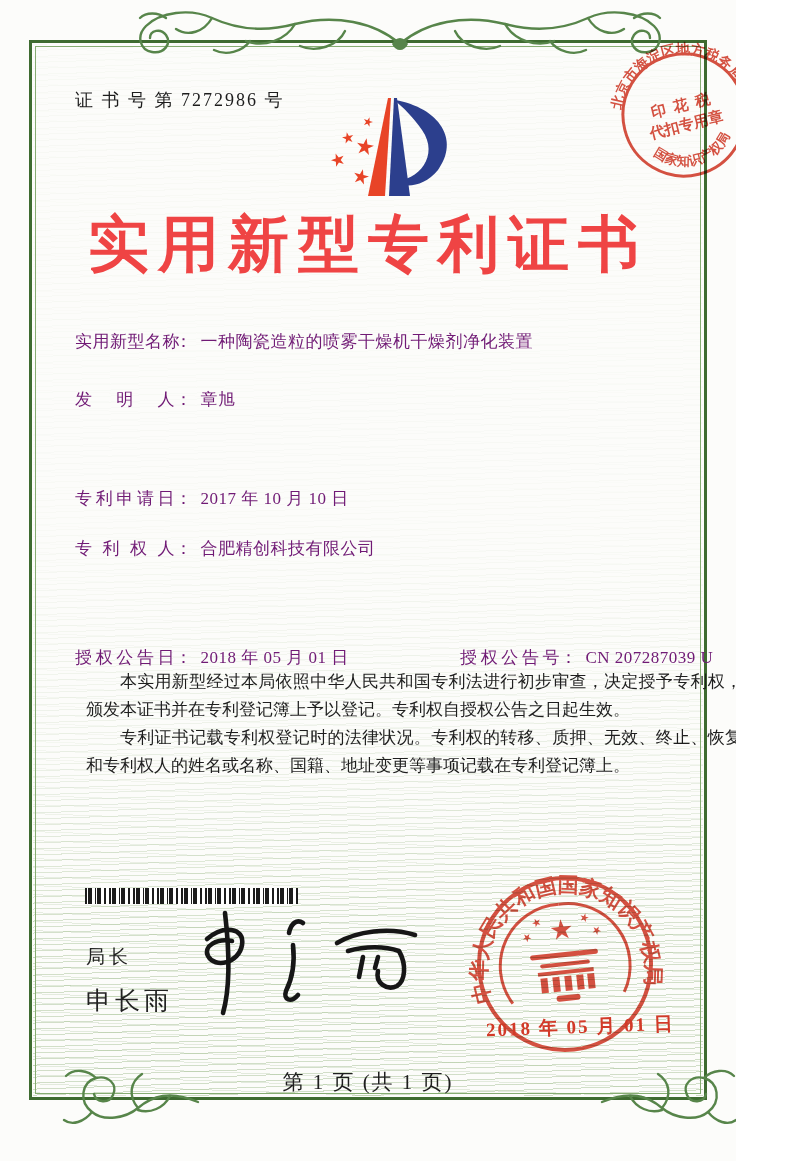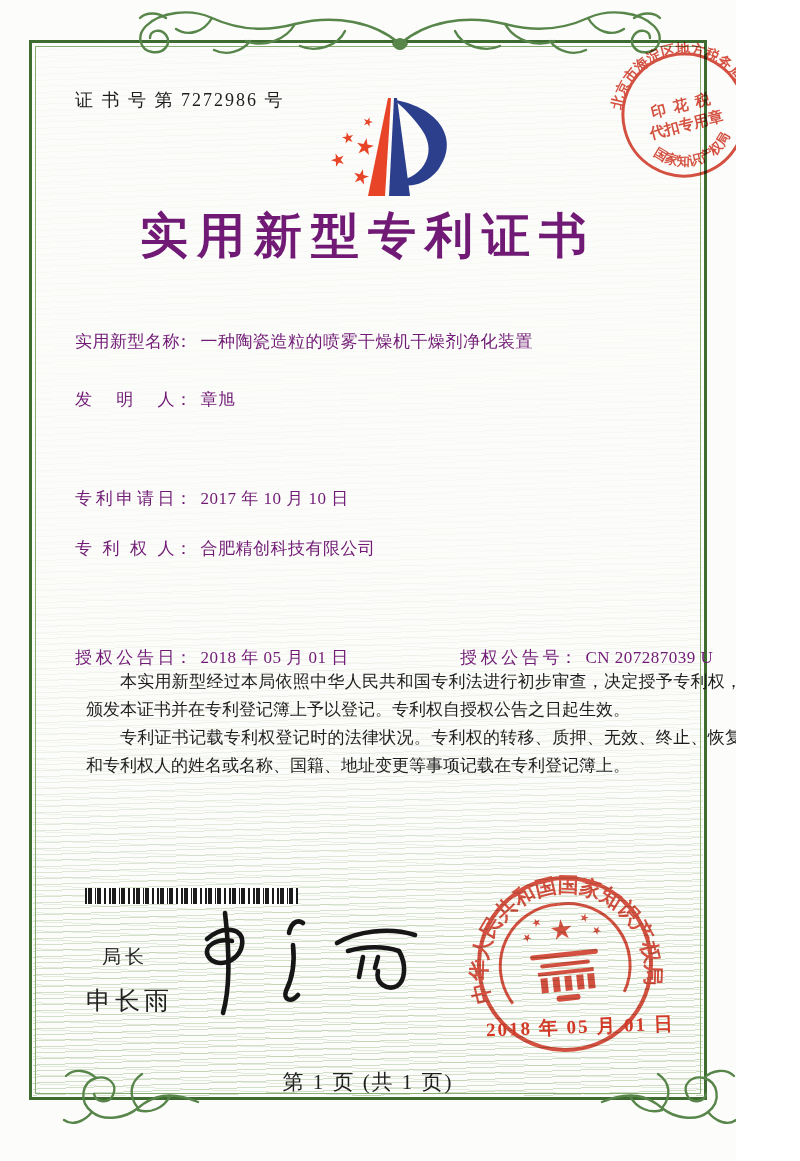--- a/index.html
+++ b/index.html
@@ -24,38 +24,38 @@
     position:absolute; left:33px; top:44px; right:33px; bottom:65px;
     background:
       repeating-linear-gradient(178deg, rgba(137,173,115,.38) 0 1px, transparent 1px 6px),
       repeating-linear-gradient(182deg, rgba(137,173,115,.22) 0 1px, transparent 1px 9px);
     -webkit-mask-image:linear-gradient(to bottom, rgba(0,0,0,.10) 0%, rgba(0,0,0,.08) 45%, rgba(0,0,0,.35) 68%, rgba(0,0,0,.95) 85%, rgba(0,0,0,1) 100%);
     mask-image:linear-gradient(to bottom, rgba(0,0,0,.10) 0%, rgba(0,0,0,.08) 45%, rgba(0,0,0,.35) 68%, rgba(0,0,0,.95) 85%, rgba(0,0,0,1) 100%);
     pointer-events:none;
   }
   
   .certno{top:88px; left:75px; font-size:18px; letter-spacing:2px; color:#1d1d1d;}
-  .title{top:204px; left:0; width:100%; text-align:center; font-size:48px; font-weight:700; letter-spacing:9px; color:#701a75;}
+  .title{top:204px; left:0; width:100%; text-align:center; font-size:61px; font-weight:700; letter-spacing:9px; color:#ef4444;}
   .row{position:absolute; left:75px; font-size:17px; letter-spacing:.5px; color:#701a75; white-space:nowrap;}
   .lbl{display:inline-block; width:100px; text-align:justify; text-align-last:justify;}
   .val{margin-left:8px;}
   .addr-val{display:inline-block; width:458px; vertical-align:top; white-space:normal; line-height:28px;}
   .grant-no{position:absolute; left:385px; top:0; white-space:nowrap;}
   .body-text{top:668px; left:86px; width:656px; font-size:17px; line-height:28px; text-align:justify; color:#1e1e1e;}
   .body-text p{margin:0; text-indent:2em;}
   
   .barcode{
     top:888px; left:85px; width:213px; height:16px;
     background:repeating-linear-gradient(90deg,
       #1c1c1c 0 2px, #fff 2px 3px, #1c1c1c 3px 7px, #fff 7px 10px,
       #1c1c1c 10px 11px, #fff 11px 12px, #1c1c1c 12px 16px, #fff 16px 19px,
       #1c1c1c 19px 21px, #fff 21px 24px);
   }
   
-  .sig-title{top:944px; left:86px; font-size:19px; letter-spacing:4px;margin-left:16px;}
+  .sig-title{top:944px; left:86px; font-size:19px; letter-spacing:4px;}
   .sig-name{top:984px; left:86px; font-size:25px; letter-spacing:4px;}
   
   .stamp{opacity:.88; mix-blend-mode:multiply;}
   .stamp-date{
     top:1014px; left:486px; width:190px; font-size:19px; font-weight:700;
     color:#d23a28; letter-spacing:2px; transform:rotate(-2deg); white-space:nowrap;
   }
   .footer{top:1068px; left:0; width:100%; text-align:center; font-size:21px; letter-spacing:2px; color:#1e1e1e;}
 </style>
 </head>

